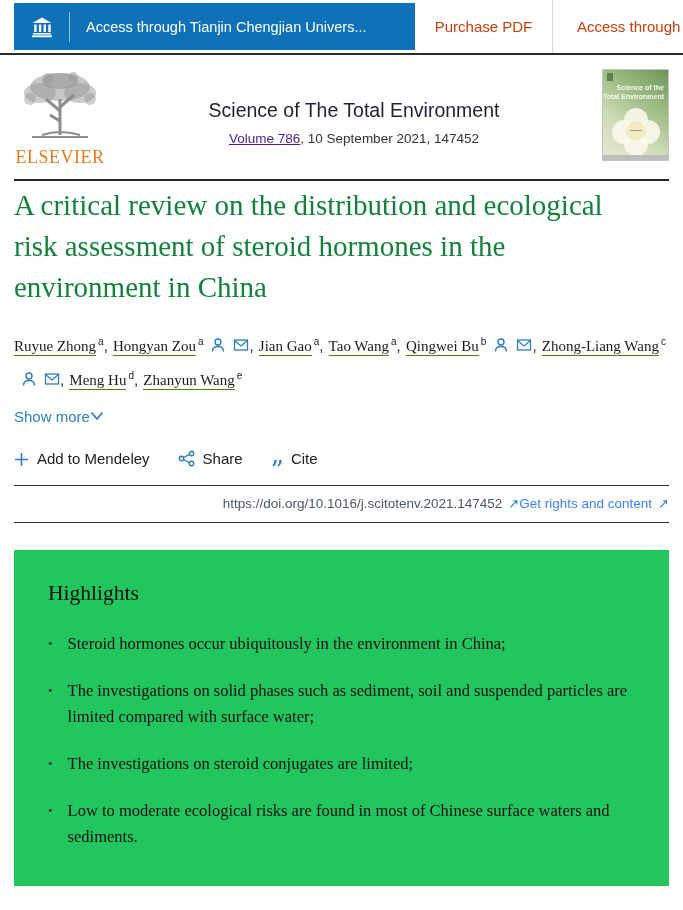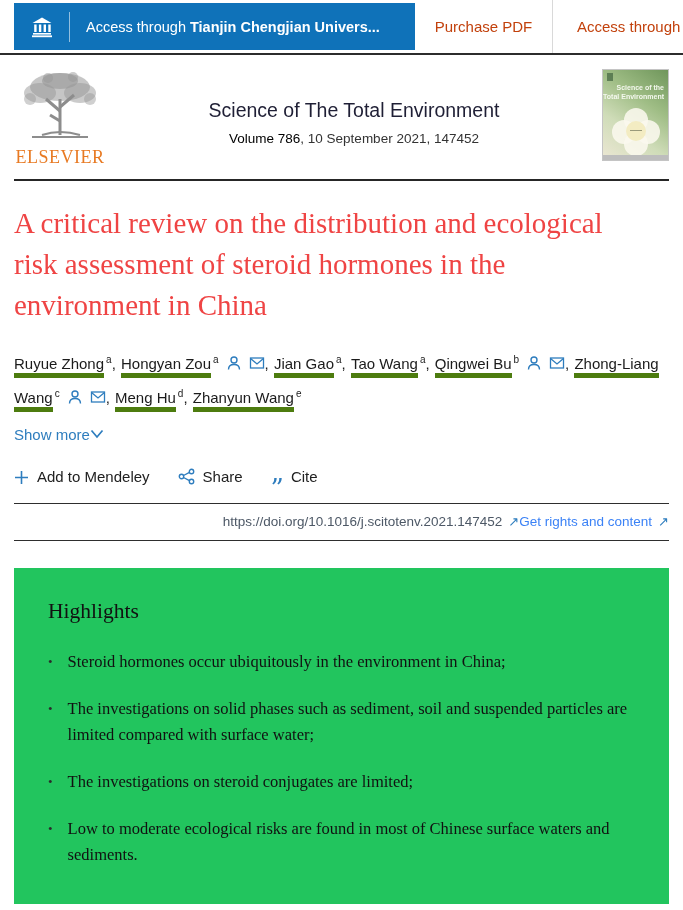--- a/index.html
+++ b/index.html
@@ -13,41 +13,41 @@
 
   
   .topbar { height:53px; display:flex; align-items:stretch; background:#fff; }
   .inst-btn {
     margin:3px 0 3px 14px; width:401px; border:none; cursor:pointer;
     background:#0f72b9; color:#fff; display:flex; align-items:center;
     font-family:"Liberation Sans", sans-serif; font-size:14.5px;
   }
   .inst-btn .bank { margin:0 16px 0 17px; flex:0 0 auto; }
   .inst-btn .btn-divider { width:1px; height:30px; background:rgba(255,255,255,.55); margin-right:16px; }
-  .inst-btn b { font-weight:bold; }
+  .inst-btn b { font-weight:normal; }
   .tab {
     display:flex; align-items:center; justify-content:center;
     color:#c2410c; font-size:15px; white-space:nowrap;
   }
   .tab.pdf { width:137px; }
   .vdiv { width:1px; background:#d9d9d9; margin:0; }
   .tab.clipped { flex:1; overflow:hidden; justify-content:flex-start; padding-left:24px; }
   .bar-underline { height:2px; background:#2c2c2c; }
 
   
   .journal { display:flex; padding:14px 14px 0 14px; height:124px; }
   .pub-logo { width:92px; flex:0 0 auto; display:block; text-align:center; }
   .pub-name {
     font-family:"Liberation Serif", serif; color:#e87a23; font-size:18px;
     letter-spacing:.5px; margin-top:2px; font-weight:normal;
   }
   .j-center { flex:1; text-align:center; padding-top:30px; }
   .j-name { display:inline-block; color:#1f1f35; font-size:19.5px; }
   .j-vol { margin-top:9px; font-size:13.5px; color:#333; }
-  .j-vol a { color:#000000; }
+  .j-vol a { color:#4c1d95;text-decoration:underline; }
   .cover {
     flex:0 0 auto; width:67px; height:92px; position:relative; overflow:hidden;
     border:1px solid #c4c4c4; display:block;
     background:linear-gradient(215deg,#6f965b 0%,#9fbd85 35%,#cfdcb8 65%,#ece7d4 100%);
   }
   .cover-logo { position:absolute; top:3px; left:4px; width:6px; height:8px; background:#4e6f49; opacity:.8; }
   .cover-title {
     position:absolute; top:13px; right:4px; text-align:right;
     font-size:7px; line-height:1.35; color:#f4f8ee; font-weight:bold;
   }
@@ -61,26 +61,26 @@
   .petal.center::after { content:""; position:absolute; left:4px; top:9px; width:12px; height:1px; background:#9a9a7a; }
   .cover-strip { position:absolute; bottom:0; left:0; width:100%; height:5px; background:#bdbdbd; }
 
   .rule { height:2px; background:#262626; margin:0 14px; }
   .rule.thin { height:1px; background:#2e2e2e; }
 
   
   .main { padding:0 14px; }
   .title {
     font-family:"Liberation Serif", serif; font-weight:normal;
-    font-size:29px; line-height:1.42; color:#ef4444;
-    max-width:600px; margin-top:22px; letter-spacing:0;
+    font-size:29px; line-height:1.42; color:#15803d;
+    max-width:600px; margin-top:4px; letter-spacing:0;
   }
   .authors { margin-top:18px; font-size:15px; line-height:30px; color:#1b1b1b; }
   .aname { color:#1b1b1b; }
-  .aname .u { border-bottom:5px solid #4d7c0f; padding-bottom:1px; }
+  .aname .u { border-bottom:1px solid #4d7c0f; padding-bottom:1px;font-family:Liberation Serif, serif; }
   .aname sup { font-size:10px; color:#1b1b1b; margin-left:2px; }
   .aicon { margin-left:7px; vertical-align:-2px; }
   .asep { margin-right:1px; }
 
   .show-more {
     display:inline-flex; align-items:center; 
     color:#2e7dbe; font-size:15px; margin-top:13px;
   }
   .actions { display:flex; align-items:center; gap:28px; margin-top:24px; font-size:15px; color:#212121; }
   .actions a { display:inline-flex; align-items:flex-end; color:#212121; }

